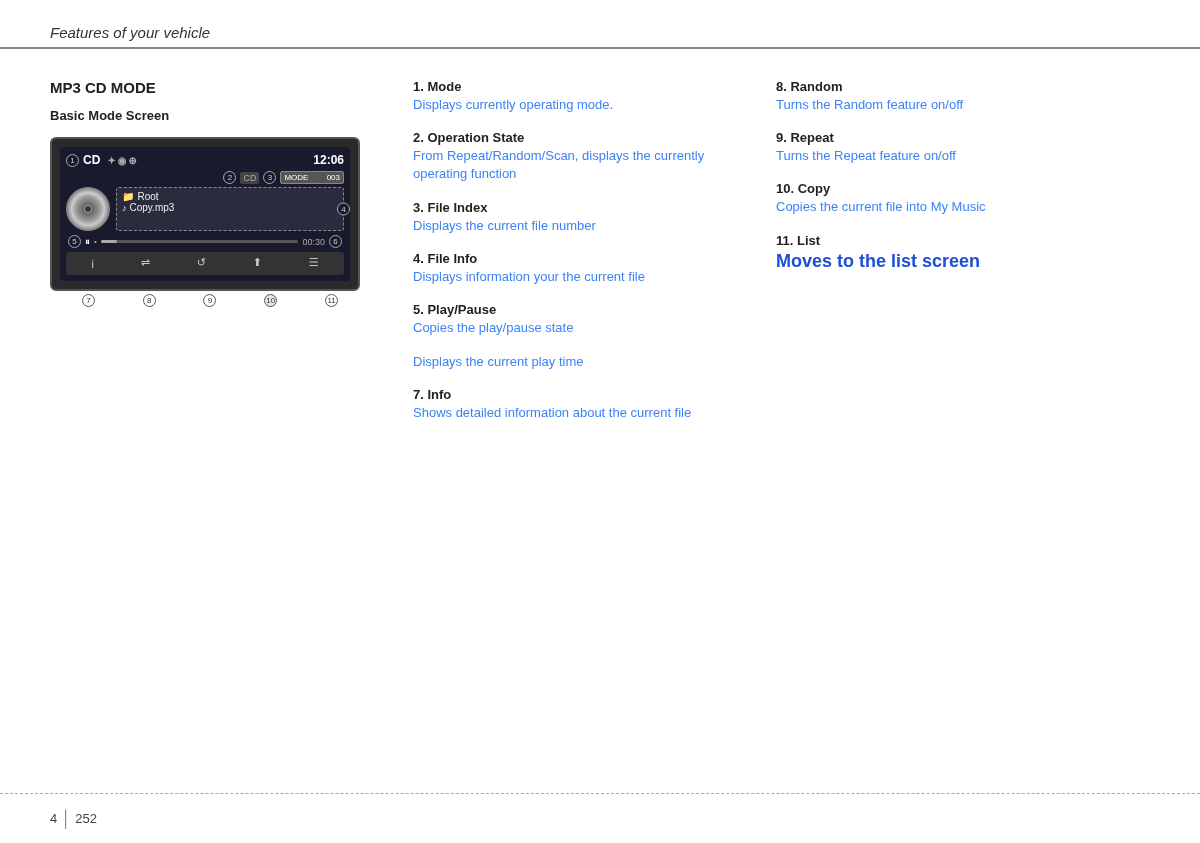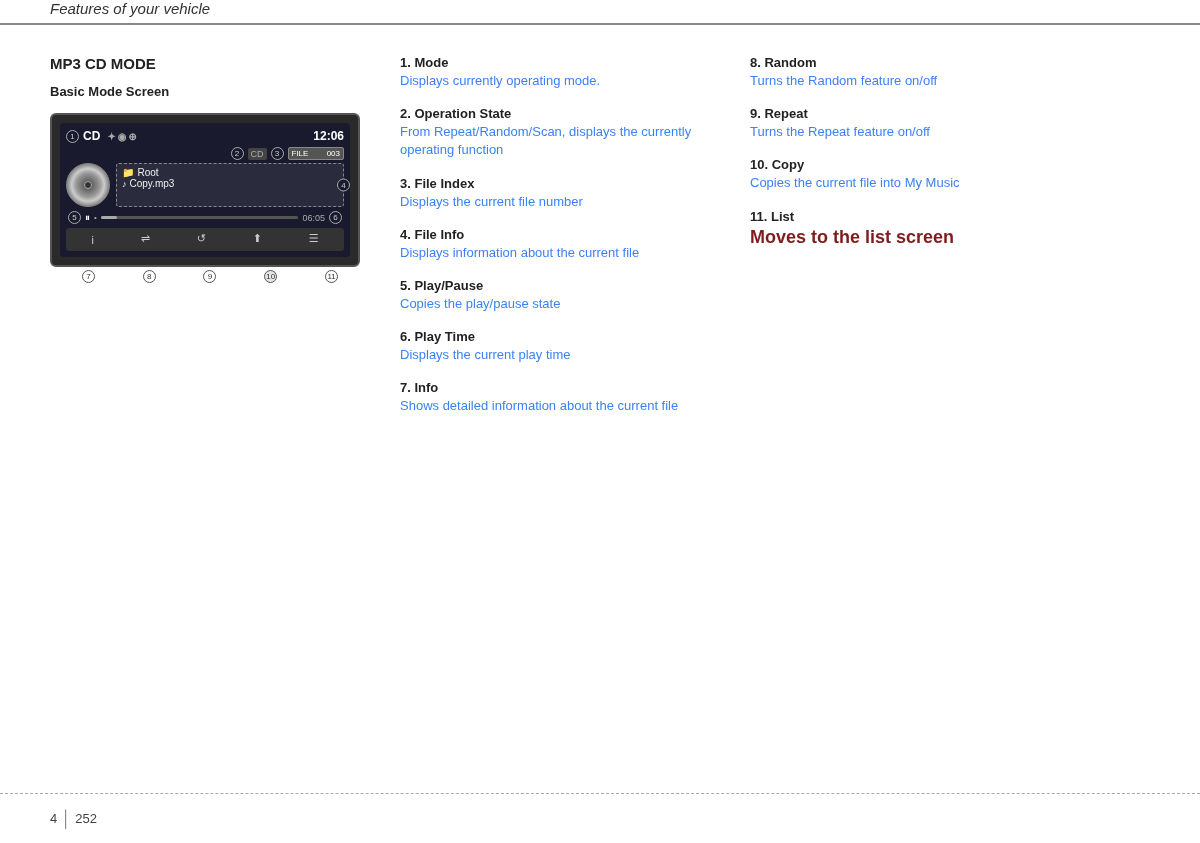--- a/index.html
+++ b/index.html
@@ -8,36 +8,36 @@
       height: 843px;
       background: #ffffff;
       font-family: Arial, sans-serif;
       font-size: 13px;
       color: #222;
       overflow: hidden;
     }
 
     
     .header {
-      padding: 0 50px 6px 50px;
+      padding: 24px 50px 6px 50px;
       border-bottom: 2px solid #888;
       margin-bottom: 0;
     }
     .header-title {
       font-style: italic;
       font-size: 15px;
       color: #333;
     }
 
     
     .main {
       display: flex;
       flex-direction: row;
       padding: 30px 50px 20px 50px;
-      gap: 0;
+      gap: 13px;
     }
 
     
     .left-col {
       width: 320px;
       flex-shrink: 0;
     }
     .section-title {
       font-size: 15px;
       font-weight: bold;
@@ -228,21 +228,21 @@
       margin-bottom: 2px;
     }
     .feature-desc {
       font-size: 13px;
       color: #3b82f6;
       line-height: 1.4;
     }
     .feature-desc-large {
       font-size: 18px;
       font-weight: bold;
-      color: #7f1d1d;
+      color: #1d4ed8;
       line-height: 1.3;
     }
 
     
     .footer {
       position: absolute;
       bottom: 0;
       left: 0;
       right: 0;
       height: 50px;
@@ -287,21 +287,21 @@
             <span style="color:#aaa;font-size:10px;">⊕</span>
           </div>
           <div class="screen-time">12:06</div>
         </div>
 
         <div style="display:flex;align-items:center;justify-content:flex-end;margin-bottom:3px;gap:4px;">
           <span class="circle-num">2</span>
           <span style="color:#aaa;font-size:9px;background:#444;padding:1px 3px;border-radius:2px;">CD</span>
           <span class="circle-num">3</span>
           <span class="file-badge">
-            <span style="font-size:8px;">FILE</span>
+            <span style="font-size:8px;">MODE</span>
             <span style="font-size:8px;margin-left:16px;"> 003</span>
           </span>
         </div>
 
         <div class="screen-main">
           <div class="disc-icon">
             <div class="disc-center"></div>
           </div>
           <div class="screen-file-info">
             <div class="file-folder">
@@ -316,21 +316,21 @@
           </div>
         </div>
 
         <div class="screen-progress">
           <span class="circle-num">5</span>
           <span style="color:#fff;font-size:10px;">⏸</span>
           <span style="color:#aaa;font-size:8px;">•</span>
           <div class="progress-bar-bg">
             <div class="progress-bar-fill"></div>
           </div>
-          <span class="play-time">06:05</span>
+          <span class="play-time">00:30</span>
           <span class="circle-num">6</span>
         </div>
 
         <div class="screen-buttons">
           <div class="screen-btn">
             <span class="screen-btn-icon">ℹ</span>
           </div>
           <div class="screen-btn">
             <span class="screen-btn-icon">⇌</span>
           </div>
@@ -366,28 +366,27 @@
     <div class="feature-item">
       <div class="feature-num">2. Operation State</div>
       <div class="feature-desc">From Repeat/Random/Scan, displays the currently operating function</div>
     </div>
     <div class="feature-item">
       <div class="feature-num">3. File Index</div>
       <div class="feature-desc">Displays the current file number</div>
     </div>
     <div class="feature-item">
       <div class="feature-num">4. File Info</div>
-      <div class="feature-desc">Displays information about the current file</div>
+      <div class="feature-desc">Displays information your the current file</div>
     </div>
     <div class="feature-item">
       <div class="feature-num">5. Play/Pause</div>
       <div class="feature-desc">Copies the play/pause state</div>
     </div>
     <div class="feature-item">
-      <div class="feature-num">6. Play Time</div>
       <div class="feature-desc">Displays the current play time</div>
     </div>
     <div class="feature-item">
       <div class="feature-num">7. Info</div>
       <div class="feature-desc">Shows  detailed  information  about  the current file</div>
     </div>
   </div>
 
   <div class="right-col">
     <div class="feature-item">

